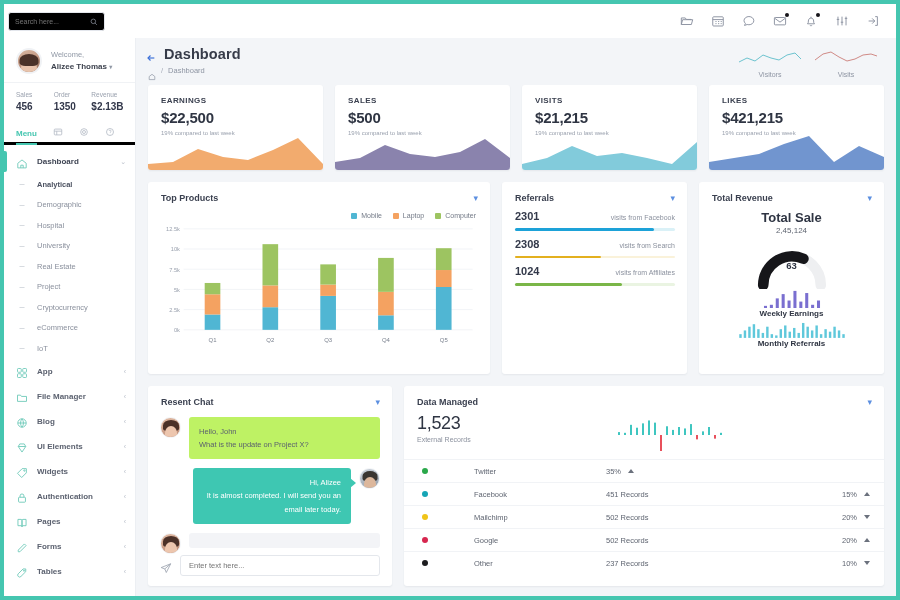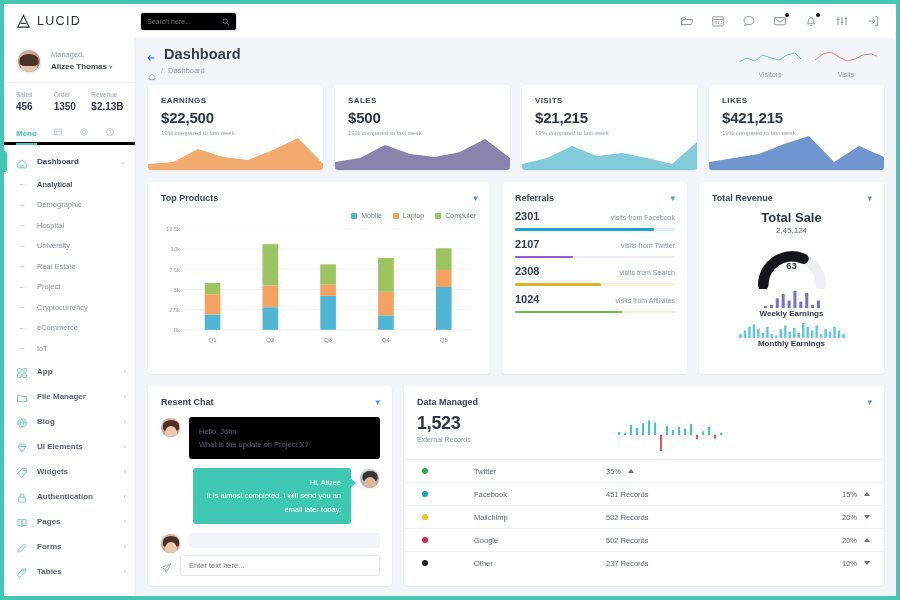--- a/index.html
+++ b/index.html
@@ -211,21 +211,21 @@
   .msg-row { display: flex; gap: 8px; align-items: flex-start; margin-bottom: 9px; }
   .msg-row.me { justify-content: flex-end; }
   .chat-av { width: 21px; height: 21px; border-radius: 50%; flex: none; position: relative; overflow: hidden; border: 1.5px solid #f2f4f7; }
   .chat-av.f { background: linear-gradient(160deg,#e3bda6,#bb8a74); }
   .chat-av.f::before { content:''; position:absolute; left:50%; top:10%; transform:translateX(-50%); width:16px; height:11px; border-radius:50% 50% 25% 25%; background:#4b3128; }
   .chat-av.f::after { content:''; position:absolute; left:50%; top:42%; transform:translateX(-50%); width:12px; height:14px; border-radius:50% 50% 40% 40%; background:#edc6ae; }
   .chat-av.m { background: linear-gradient(160deg,#cfd6de,#8e9aa8); }
   .chat-av.m::before { content:''; position:absolute; left:50%; top:9%; transform:translateX(-50%); width:15px; height:10px; border-radius:50% 50% 25% 25%; background:#3a3632; }
   .chat-av.m::after { content:''; position:absolute; left:50%; top:40%; transform:translateX(-50%); width:12px; height:14px; border-radius:50% 50% 40% 40%; background:#dcb79c; }
   .bubble-them {
-    background: #000000; border-radius: 3px; padding: 8px 10px;
+    background: #bef264; border-radius: 3px; padding: 8px 10px;
     font-size: 7.5px; color: #5b616e; line-height: 1.75; flex: 1;
   }
   .bubble-me {
     background: #3ec7b2; border-radius: 3px; padding: 8px 10px;
     font-size: 7.5px; color: #ffffff; line-height: 1.75;
     max-width: 158px; text-align: right; position: relative;
   }
   .bubble-me::after {
     content: ''; position: absolute; right: -5px; top: 10px;
     border-top: 5px solid transparent; border-bottom: 5px solid transparent;
@@ -240,50 +240,41 @@
   .send-icon { width: 12px; height: 12px; color: #9aa1ae; flex: none; }
   .chat-input {
     flex: 1; height: 21px; border: 1px solid #e4e7ec; border-radius: 3px;
     padding: 0 8px; font-size: 7.5px; color: #9aa1ae; outline: none;
     font-family: "Liberation Sans", sans-serif; background: #fff;
   }
 
   
   .dm-top { display: flex; align-items: flex-start; padding: 6px 14px 0 13px; }
   .dm-left { flex: none; }
-  .dm-num { font-size: 18px; color: #2f3543; font-weight: bold; letter-spacing: -.3px; }
+  .dm-num { font-size: 18px; color: #2f3543; font-weight: normal; letter-spacing: -.3px; }
   .dm-sub { font-size: 7px; color: #8b919e; padding-top: 2px; }
   .dm-spark { flex: 1; display: flex; justify-content: center; padding-top: 4px; }
   .dm-table { margin-top: 6px; }
   .dm-row {
     display: flex; align-items: center; height: 23px;
     border-top: 1px solid #f1f3f6; padding: 0 14px 0 13px;
   }
   .dm-dot { width: 6px; height: 6px; border-radius: 50%; flex: none; margin-left: 5px; }
   .dm-name { font-size: 7.5px; color: #5f6571; width: 178px; padding-left: 46px; }
   .dm-records { font-size: 7.5px; color: #5f6571; flex: 1; }
   .dm-pct { font-size: 7.5px; color: #5f6571; display: flex; align-items: center; gap: 7px; }
   .tri-up { width: 0; height: 0; border-left: 3px solid transparent; border-right: 3px solid transparent; border-bottom: 4px solid #6b717d; }
   .tri-down { width: 0; height: 0; border-left: 3px solid transparent; border-right: 3px solid transparent; border-top: 4px solid #6b717d; }
 </style>
 </head>
 <body>
 
 <div class="page">
 
   <div class="topbar">
-    <div class="brand">
-      <span class="brand-mark">
-        <svg viewBox="0 0 16 16" width="15" height="15">
-            <path d="M8 1.5 L14 14 L2 14 Z" fill="none" stroke="#2b2f3a" stroke-width="1.2"></path>
-            <path d="M5 10 L11 10" stroke="#2b2f3a" stroke-width="1.2"></path>
-          </svg>
-      </span>
-      <span class="brand-text">LUCID</span>
-    </div>
 
     <div class="searchbox">
       <input placeholder="Search here..." style="">
       <span>
         <svg viewBox="0 0 12 12" width="8" height="8">
             <circle cx="5" cy="5" r="3.4" fill="none" stroke="#9aa0ad" stroke-width="1"></circle>
             <path d="M7.6 7.6 L10.3 10.3" stroke="#9aa0ad" stroke-width="1"></path>
           </svg>
       </span>
     </div>
@@ -338,21 +329,21 @@
           </svg>
       </span>
     </div>
   </div>
 
   <div class="sidebar">
 
     <div class="profile">
       <div class="avatar"></div>
       <div>
-        <div class="welcome-label">Managed,</div>
+        <div class="welcome-label">Welcome,</div>
         <div class="welcome-name">
           <span>Alizee Thomas</span>
           <span class="caret-sm">▾</span>
         </div>
       </div>
     </div>
 
     <div class="kpis">
       <div class="kpi">
         <div class="kpi-label">Sales</div>
@@ -707,29 +698,20 @@
             <div class="ref-top">
               <span class="ref-num">2301</span>
               <span class="ref-label">visits from Facebook</span>
             </div>
             <div class="ref-track" style="background:#daf1f7">
               <div class="ref-fill" style="width:87%;background:#1da2d8"></div>
             </div>
           </div>
           <div class="ref-item">
             <div class="ref-top">
-              <span class="ref-num">2107</span>
-              <span class="ref-label">visits from Twitter</span>
-            </div>
-            <div class="ref-track" style="background:#eeeaf6">
-              <div class="ref-fill" style="width:36%;background:#9b59d0"></div>
-            </div>
-          </div>
-          <div class="ref-item">
-            <div class="ref-top">
               <span class="ref-num">2308</span>
               <span class="ref-label">visits from Search</span>
             </div>
             <div class="ref-track" style="background:#faf2da">
               <div class="ref-fill" style="width:54%;background:#e3b01f"></div>
             </div>
           </div>
           <div class="ref-item">
             <div class="ref-top">
               <span class="ref-num">1024</span>
@@ -793,21 +775,21 @@
                 <rect x="95.30000000000001" y="10" width="2.6" height="8" fill="#5fc8db"></rect>
                 <rect x="100.1" y="4.666666666666666" width="2.6" height="13.333333333333334" fill="#5fc8db"></rect>
                 <rect x="104.9" y="14" width="2.6" height="4" fill="#5fc8db"></rect>
                 <rect x="109.70000000000002" y="8.666666666666666" width="2.6" height="9.333333333333334" fill="#5fc8db"></rect>
                 <rect x="114.5" y="11.333333333333332" width="2.6" height="6.666666666666667" fill="#5fc8db"></rect>
                 <rect x="119.30000000000001" y="6" width="2.6" height="12" fill="#5fc8db"></rect>
                 <rect x="124.10000000000002" y="10" width="2.6" height="8" fill="#5fc8db"></rect>
                 <rect x="128.9" y="14" width="2.6" height="4" fill="#5fc8db"></rect>
               </svg>
           </div>
-          <div class="spark-label">Monthly Earnings</div>
+          <div class="spark-label">Monthly Referrals</div>
         </div>
       </div>
     </div>
 
     <div class="row3">
 
       <div class="card" id="recent-chat">
         <div class="card-head">
           <span class="card-title">Resent Chat</span>
           <span class="card-menu">▾</span>

